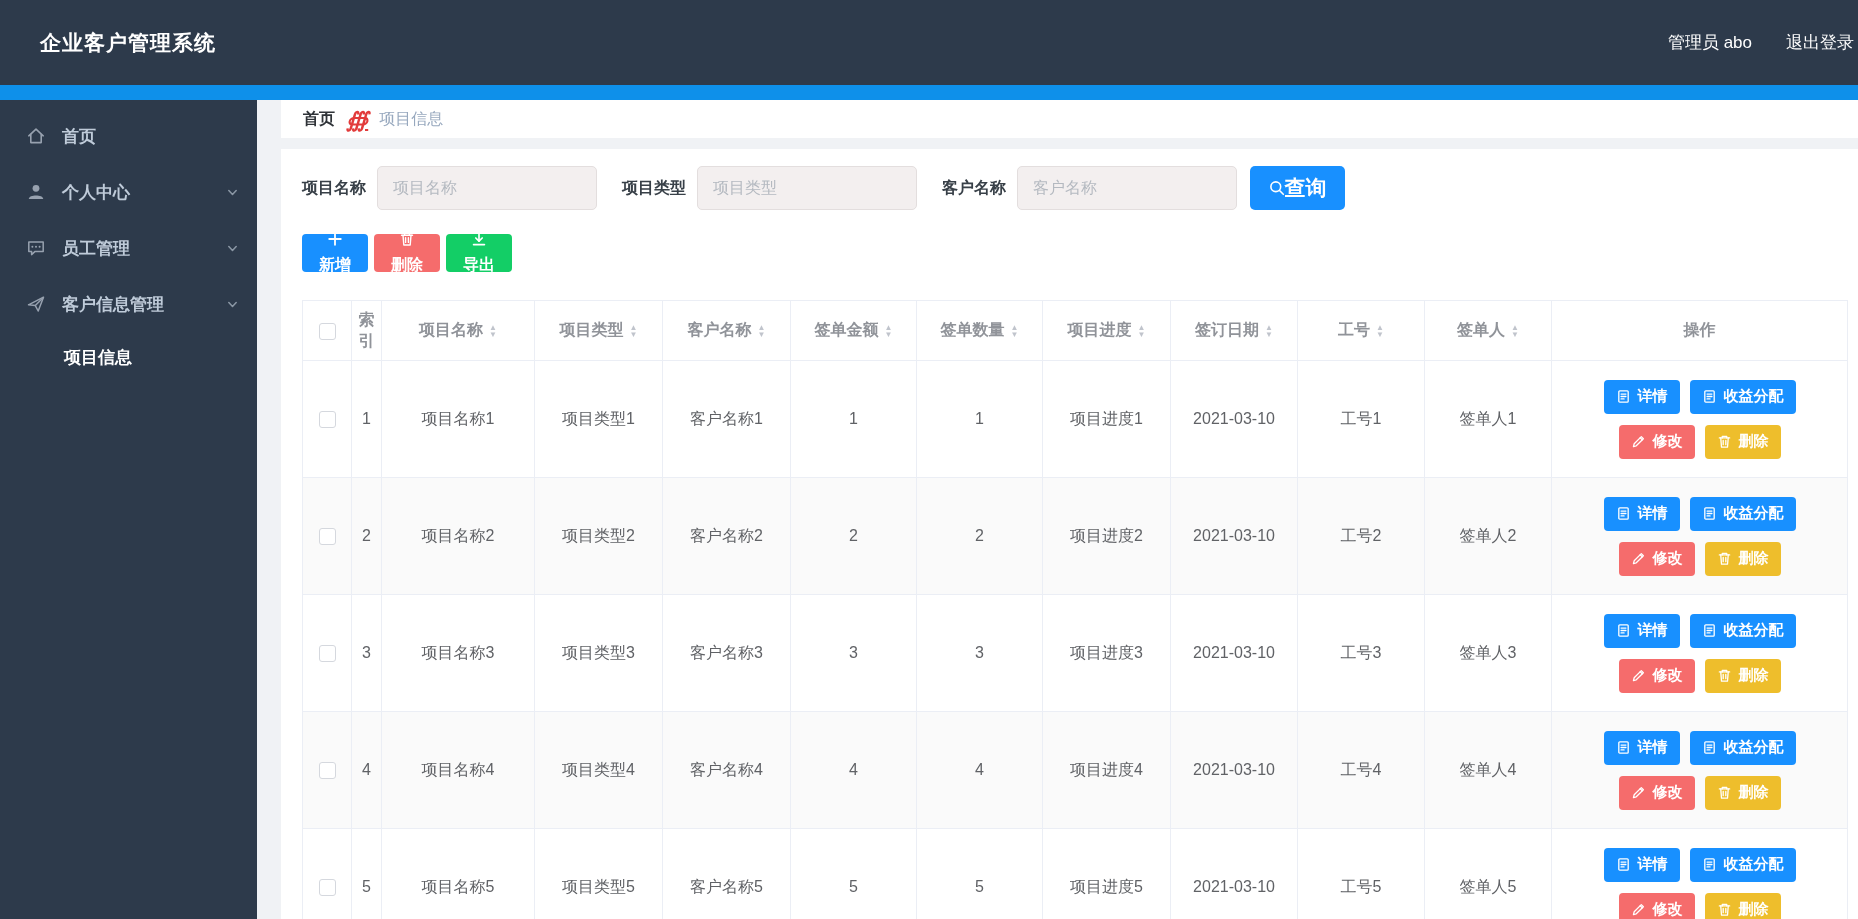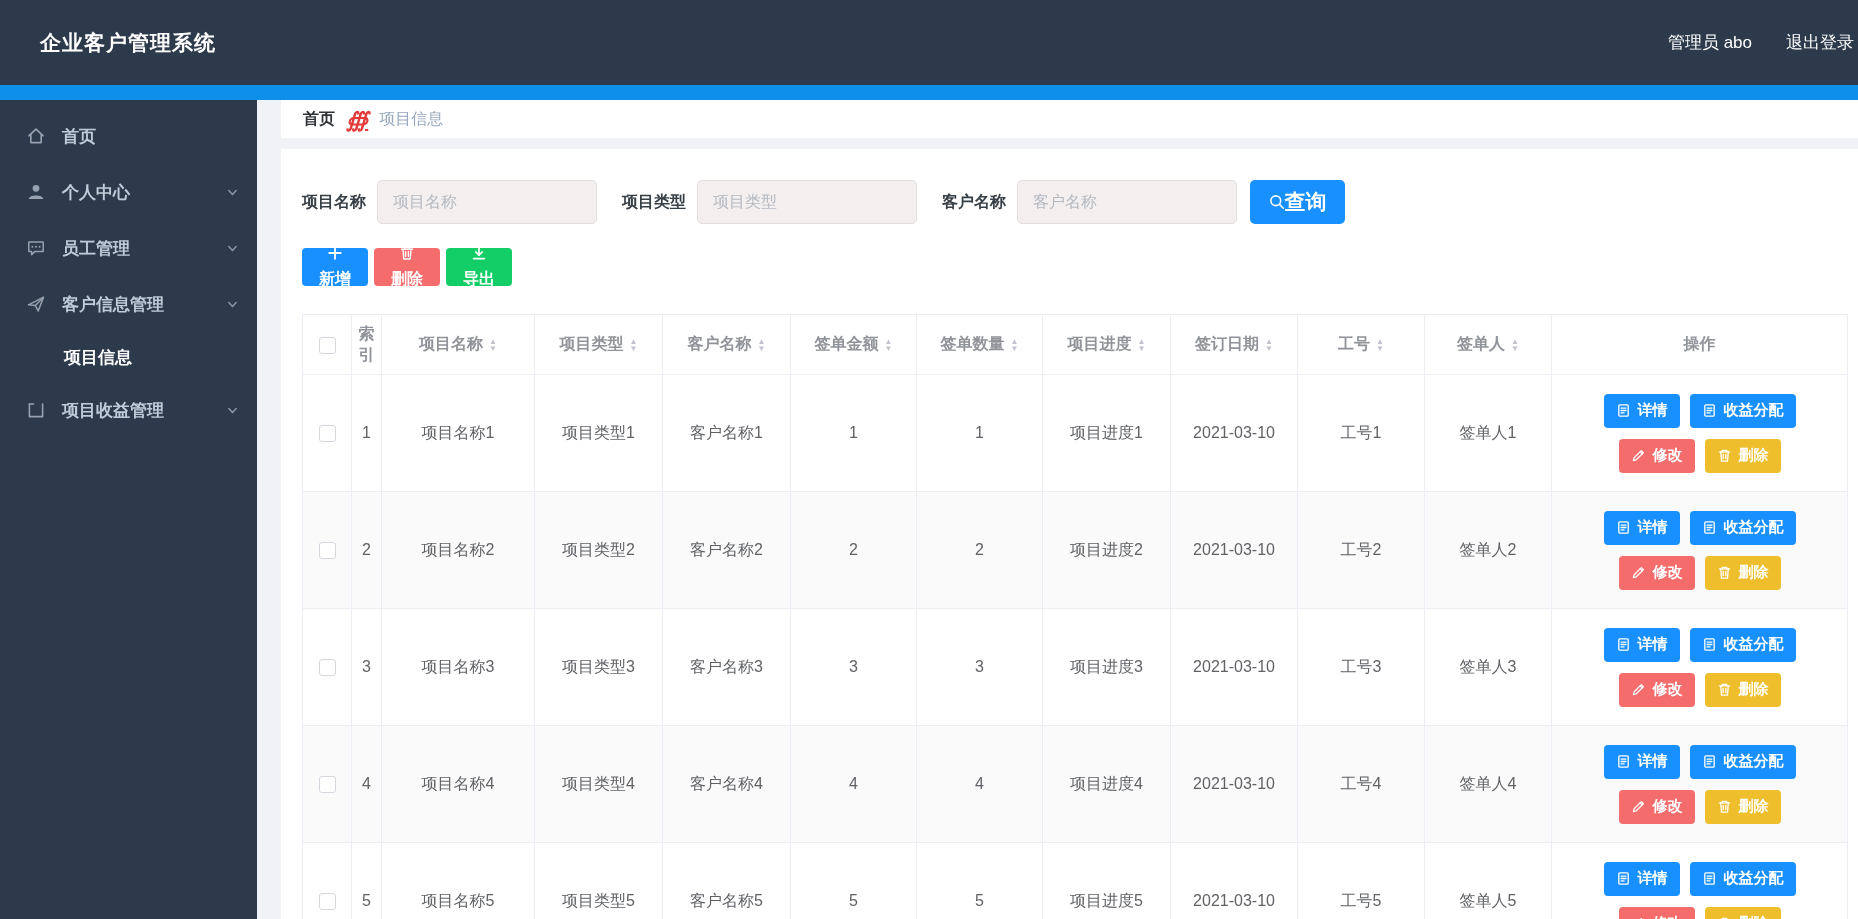--- a/index.html
+++ b/index.html
@@ -46,21 +46,21 @@
     padding-left: 22px; font-size: 16px; gap: 11px;
   }
   .bc-home { color: #2f3338; font-weight: bold; cursor: pointer; }
   .bc-sep {
     color: #e23b3b; font-weight: bold; font-style: italic;
     font-family: "DejaVu Serif", serif; font-size: 21px; line-height: 1;
     text-decoration: underline;
   }
   .bc-current { color: #97a8be; }
 
-  .panel { background: #fff; margin-top: 11px; height: 770px; padding: 31px 11px 0 21px; overflow: hidden; }
+  .panel { background: #fff; margin-top: 11px; height: 770px; padding: 17px 11px 0 21px; overflow: hidden; }
 
   
   .filter-row { display: flex; align-items: center; }
   .f-label { font-size: 16px; font-weight: bold; color: #384048; margin-right: 11px; white-space: nowrap; }
   .f-input {
     width: 220px; height: 44px; background: #f3efef; border: 1px solid #e3dede;
     border-radius: 5px; padding: 0 15px; font-size: 16px; color: #606266;
     margin-right: 25px; outline: none; font-family: inherit;
   }
   .f-input::placeholder { color: #b4b9c0; }
@@ -172,34 +172,20 @@
           <span class="menu-label">客户信息管理</span>
           <span class="menu-arrow">
             <svg viewBox="0 0 12 12" fill="none" stroke="currentColor" stroke-width="1.4" stroke-linecap="round" stroke-linejoin="round">
               <path d="M2.6 4.2 L6 7.8 L9.4 4.2"></path>
             </svg>
           </span>
         </div>
         <div class="submenu-item">
           <span>项目信息</span>
         </div>
-        <div class="menu-item">
-          <span class="menu-icon">
-            <svg viewBox="0 0 20 20" fill="none" stroke="currentColor" stroke-width="1.6" stroke-linecap="round" stroke-linejoin="round">
-              <path d="M3.4 4 v12.6 h13.2 V4"></path>
-              <path d="M3.4 4 h4.2"></path>
-            </svg>
-          </span>
-          <span class="menu-label">项目收益管理</span>
-          <span class="menu-arrow">
-            <svg viewBox="0 0 12 12" fill="none" stroke="currentColor" stroke-width="1.4" stroke-linecap="round" stroke-linejoin="round">
-              <path d="M2.6 4.2 L6 7.8 L9.4 4.2"></path>
-            </svg>
-          </span>
-        </div>
       </nav>
   </aside>
 
   <div class="main">
 
     <div class="breadcrumb">
       <span class="bc-home">首页</span>
       <span class="bc-sep">∰</span>
       <span class="bc-current">项目信息</span>
     </div>

